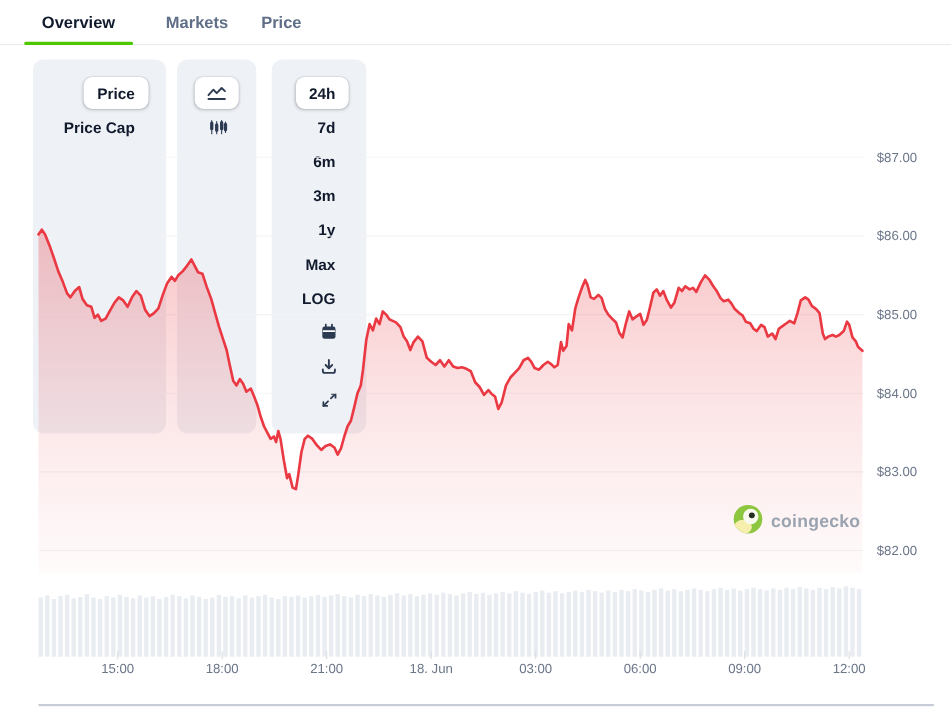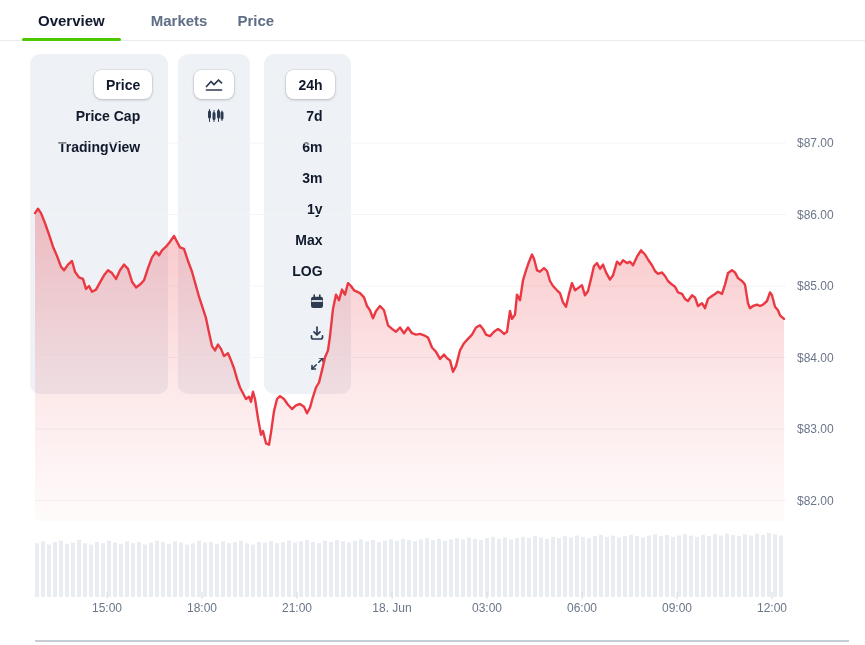--- a/index.html
+++ b/index.html
@@ -52,21 +52,20 @@
     </div>
     <div class="tab">
       <span>Price</span>
     </div>
   </div>
 
   <div class="toolbar">
     <div class="seg">
       <button class="seg-btn active">Price</button>
       <button class="seg-btn">Price Cap</button>
-      <button class="seg-btn">TradingView</button>
     </div>
 
     <div class="seg">
       <button class="seg-btn icon-btn active">
         <span>
           <svg width="20" height="15" viewBox="0 0 20 15" fill="none" stroke="#2c3a52" stroke-width="1.7" stroke-linecap="round" stroke-linejoin="round">
             <path d="M2.5 13h15"></path>
             <path d="M2.5 9.5 7 4.5l3 3.2L14.5 3l3 2.8"></path>
           </svg>
         </span>
@@ -286,15 +285,33 @@
         <text x="487" y="612" text-anchor="middle" font-family="Liberation Sans, sans-serif" font-size="12" fill="#6b7689">03:00</text>
         <line x1="582" x2="582" y1="592" y2="599" stroke="#d8dde4" stroke-width="1"></line>
         <text x="582" y="612" text-anchor="middle" font-family="Liberation Sans, sans-serif" font-size="12" fill="#6b7689">06:00</text>
         <line x1="677" x2="677" y1="592" y2="599" stroke="#d8dde4" stroke-width="1"></line>
         <text x="677" y="612" text-anchor="middle" font-family="Liberation Sans, sans-serif" font-size="12" fill="#6b7689">09:00</text>
         <line x1="772" x2="772" y1="592" y2="599" stroke="#d8dde4" stroke-width="1"></line>
         <text x="772" y="612" text-anchor="middle" font-family="Liberation Sans, sans-serif" font-size="12" fill="#6b7689">12:00</text>
       </g>
   </svg>
 
+  <div class="watermark">
+    <span>
+      <svg width="28" height="28" viewBox="0 0 28 28">
+        <defs>
+            <clipPath id="geckoClip">
+              <circle cx="14" cy="14" r="13"></circle>
+            </clipPath>
+          </defs>
+        <circle cx="14" cy="14" r="13" fill="#8dc63f"></circle>
+        <g clip-path="url(#geckoClip)">
+          <ellipse cx="9.5" cy="21" rx="8" ry="6.5" fill="#f5eeac"></ellipse>
+          <circle cx="16.5" cy="11.5" r="7" fill="#f8f9ef"></circle>
+          <circle cx="17.5" cy="10.5" r="2.7" fill="#23301f"></circle>
+        </g>
+      </svg>
+    </span>
+    <span class="watermark-text">coingecko</span>
+  </div>
 
   <div class="bottom-line"></div>
 </div>
 
 </body></html>

